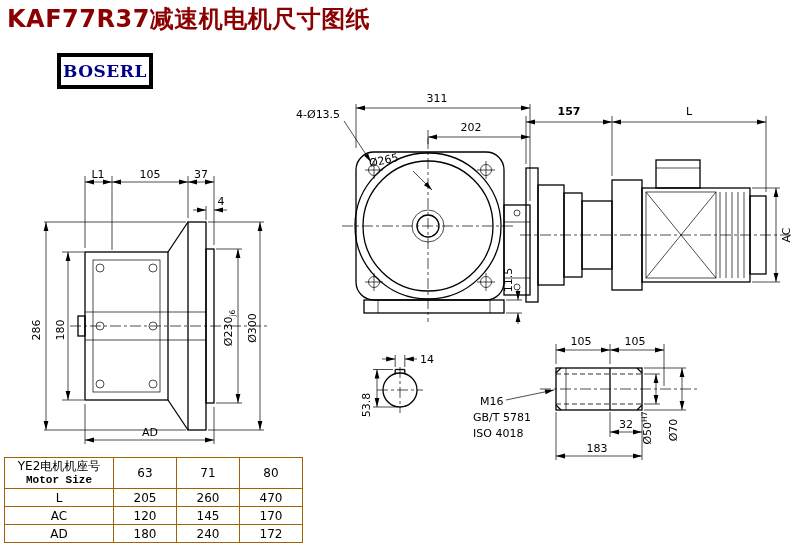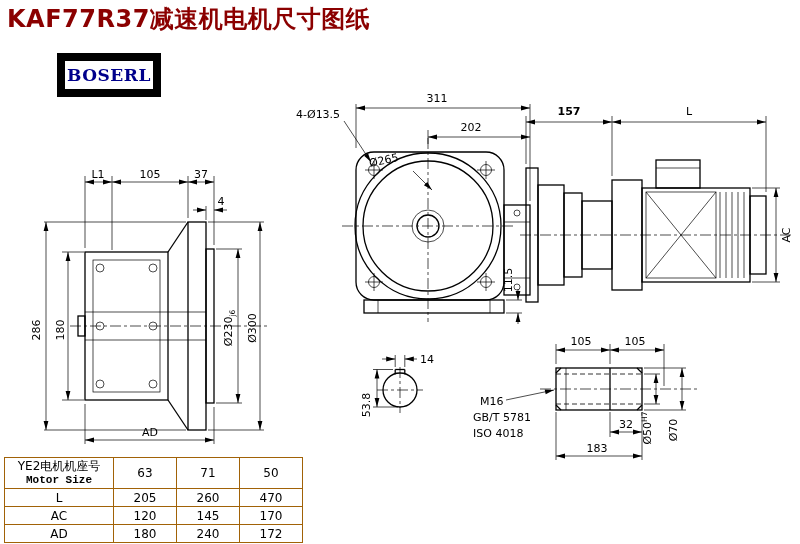--- a/index.html
+++ b/index.html
@@ -1,18 +1,18 @@
 <!DOCTYPE html>
 <html><head>
 <meta charset="utf-8">
 <style>
   html,body{margin:0;padding:0;background:#fff;}
   .canvas{position:relative;width:800px;height:544px;background:#fff;font-family:"DejaVu Sans",sans-serif;overflow:hidden;padding-left:32px;}
   .title{position:absolute;left:7px;top:3px;font-size:24px;font-weight:bold;color:#8B0000;letter-spacing:.5px;white-space:nowrap;}
-  .logo{position:absolute;left:57px;top:53px;width:88px;height:28px;border:8px solid #000000;display:flex;align-items:center;justify-content:center;background:#fff;}
+  .logo{position:absolute;left:57px;top:53px;width:88px;height:28px;border:4px solid #000000;display:flex;align-items:center;justify-content:center;background:#fff;}
   .logo-text{font-family:"DejaVu Serif",serif;font-weight:bold;font-size:17px;color:#00008B;letter-spacing:.5px;}
   svg.draw{position:absolute;left:0;top:0;}
   .o{fill:none;stroke:#000;stroke-width:1.3;}
   .t{fill:none;stroke:#000;stroke-width:0.7;}
   .cl{fill:none;stroke:#000;stroke-width:0.7;stroke-dasharray:11 3 3 3;}
   .hid{fill:none;stroke:#000;stroke-width:0.8;stroke-dasharray:5 3;}
   .d{fill:#000;font-size:11px;font-family:"DejaVu Sans",sans-serif;}
   .dim-table{position:absolute;left:4px;top:457px;border-collapse:collapse;background:#fff;}
   .dim-table td{border:1px solid #a16207;text-align:center;font-size:12px;padding:0;vertical-align:middle;}
   .dim-table td.hdr{width:108px;}
@@ -251,21 +251,21 @@
 
   <table class="dim-table">
     <tbody>
       <tr class="head">
         <td class="hdr">
           <div class="cn">YE2电机机座号</div>
           <div class="en">Motor Size</div>
         </td>
         <td class="val">63</td>
         <td class="val">71</td>
-        <td class="val">50</td>
+        <td class="val">80</td>
       </tr>
       <tr class="data">
         <td class="hdr">L</td>
         <td class="val">205</td>
         <td class="val">260</td>
         <td class="val">470</td>
       </tr>
       <tr class="data">
         <td class="hdr">AC</td>
         <td class="val">120</td>

